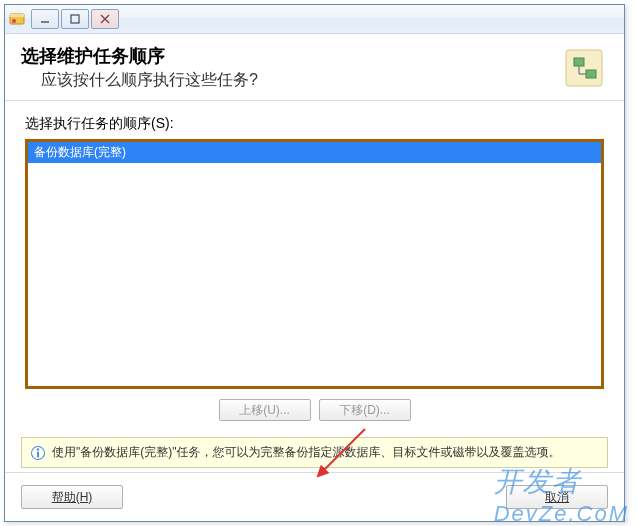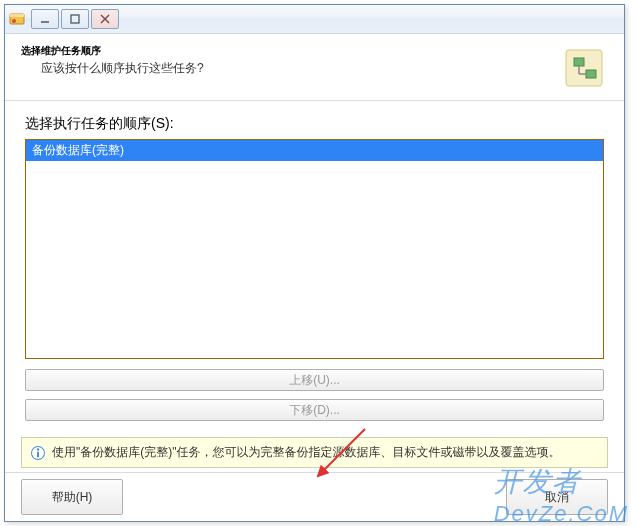--- a/index.html
+++ b/index.html
@@ -6,36 +6,36 @@
   .window{width:619px;height:516px;border:1px solid #6b8aab;margin:4px;background:#fff;box-shadow:2px 2px 5px rgba(0,0,0,0.15);display:flex;flex-direction:column;}
   .titlebar{height:28px;background:linear-gradient(to bottom,#f7f9fc 0%,#eef3f9 45%,#e4ecf6 46%,#e9f0f9 100%);border-bottom:1px solid #c9d7e8;display:flex;align-items:center;padding:0 4px;}
   .titlebar .app-icon{width:16px;height:16px;margin-right:6px;display:flex;align-items:center;justify-content:center;}
   .titlebar .title{flex:1;color:#2b2b2b;font-size:12px;}
   .win-btns{display:flex;gap:2px;}
   .win-btn{width:26px;height:18px;border:1px solid #8aa3bf;border-radius:2px;background:linear-gradient(to bottom,#f3f7fc,#dfe9f5);display:flex;align-items:center;justify-content:center;font-size:10px;color:#4a5a6a;}
   .win-btn.close{background:linear-gradient(to bottom,#f7e9e9,#efdada);}
   .win-btn svg{display:block;}
   .header{display:flex;align-items:flex-start;padding:10px 16px 8px 16px;border-bottom:1px solid #dcdcdc;background:#fff;}
   .header-text{flex:1;}
-  .header-text .h1{font-size:10px;font-weight:bold;color:#000;margin-bottom:2px;}
-  .header-text .h2{font-size:12px;color:#333;padding-left:20px;}
+  .header-text .h1{font-size:18px;font-weight:bold;color:#000;margin-bottom:2px;}
+  .header-text .h2{font-size:16px;color:#333;padding-left:20px;}
   .header-icon{width:48px;height:48px;}
   .body{flex:1;padding:14px 20px 6px 20px;display:flex;flex-direction:column;}
   .label{font-size:14px;color:#000;margin-bottom:6px;}
-  .listbox{flex:1;border:1px solid #a16207;background:#fff;overflow:auto;min-height:180px;}
+  .listbox{flex:1;border:3px solid #a16207;background:#fff;overflow:auto;min-height:180px;}
   .list-item{padding:2px 6px;font-size:12px;cursor:default;}
   .list-item.selected{background:#2e84f5;color:#fff;}
-  .movebtns{display:flex;justify-content:center;gap:8px;margin-top:10px;flex-direction:column;}
+  .movebtns{display:flex;justify-content:center;gap:8px;margin-top:10px;}
   .btn{height:22px;min-width:92px;border:1px solid #b0b0b0;background:linear-gradient(to bottom,#fdfdfd,#ececec);font-size:12px;color:#333;padding:0 8px;display:inline-flex;align-items:center;justify-content:center;border-radius:2px;}
   .btn[disabled]{color:#9a9a9a;}
   .infobar{margin:10px 16px 4px 16px;border:1px solid #cfcfa0;background:#ffffe1;padding:6px 8px;display:flex;align-items:center;gap:6px;font-size:12px;color:#333;}
   .info-icon{width:16px;height:16px;flex-shrink:0;}
   .footer{height:48px;border-top:1px solid #dcdcdc;display:flex;align-items:center;padding:0 16px;gap:10px;}
   .footer .spacer{flex:1;}
-  .footer .btn{min-width:102px;height:36px;}
+  .footer .btn{min-width:102px;height:24px;text-decoration:underline;}
   .arrow{position:absolute;pointer-events:none;}
   .watermark{position:absolute;right:8px;bottom:3px;font-family:"Arial",sans-serif;font-style:italic;color:#3a8fe0;opacity:0.65;letter-spacing:1px;}
   .watermark .big{font-size:28px;}
   .watermark .small{font-size:22px;letter-spacing:2px;}
   .wrap{position:relative;width:637px;height:526px;}
 </style>
 </head>
 <body>
 <div class="wrap">
 

